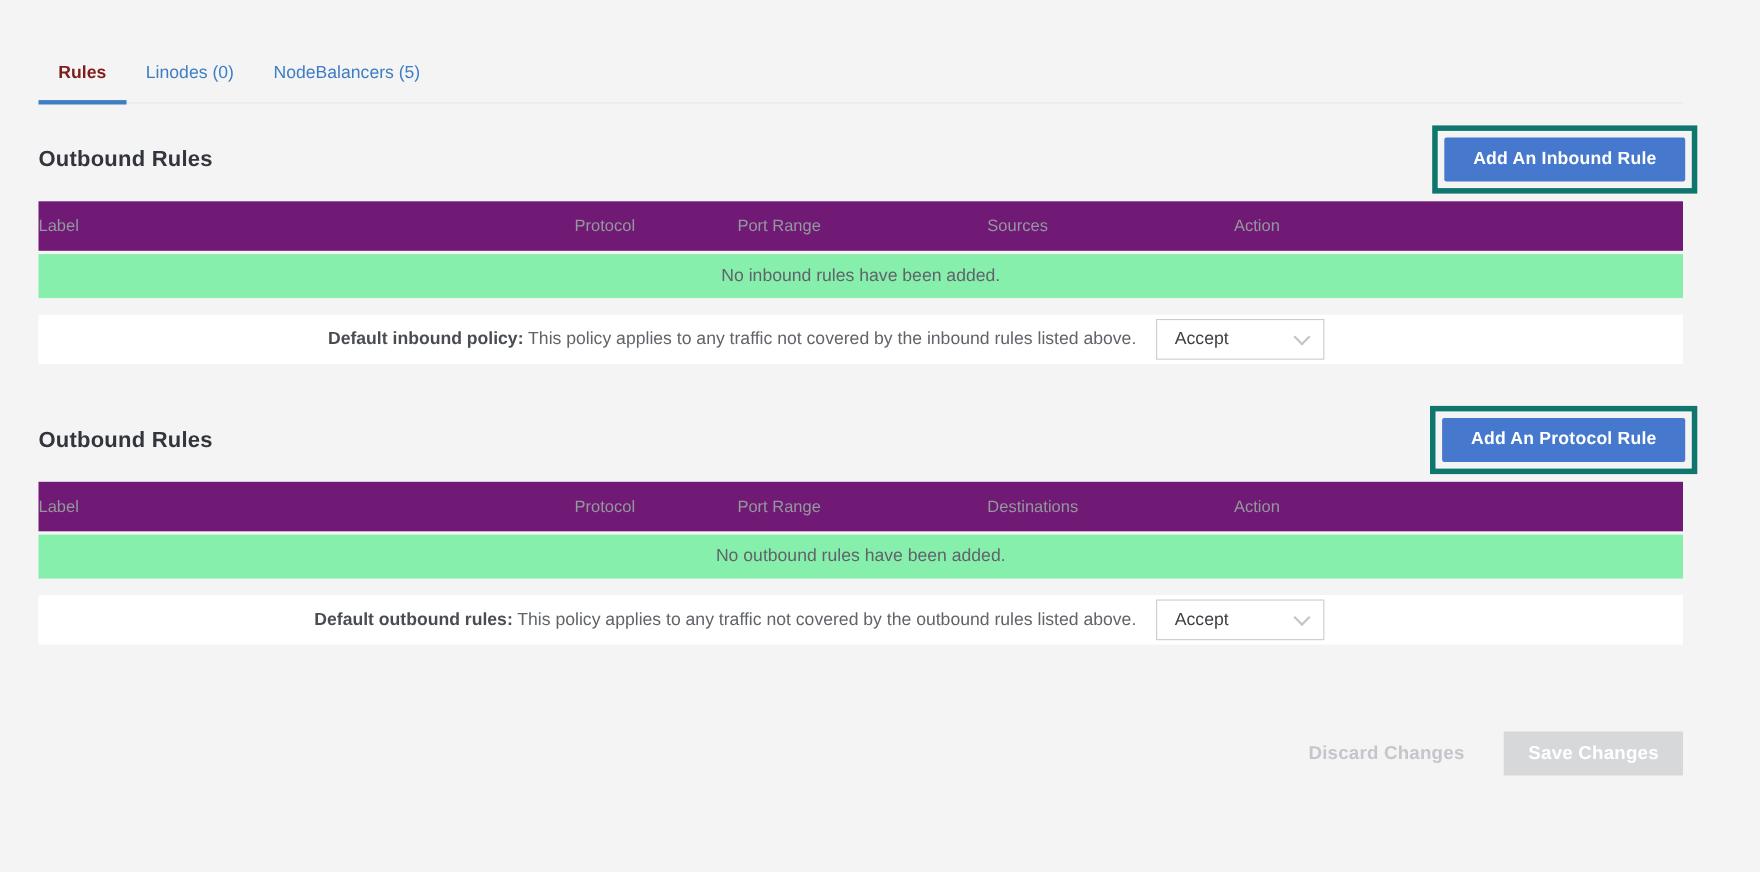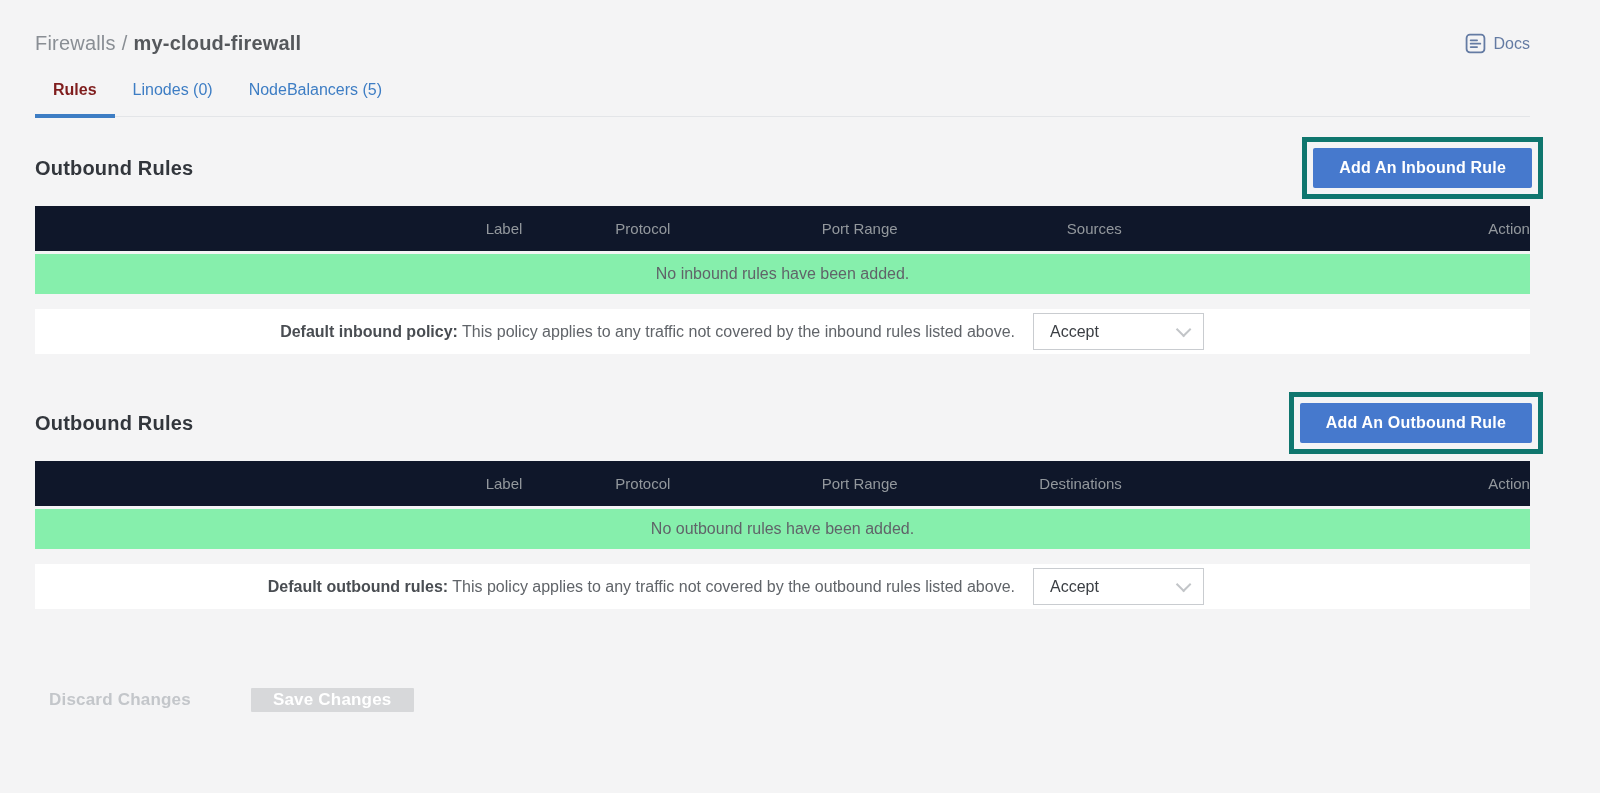--- a/index.html
+++ b/index.html
@@ -36,87 +36,71 @@
   .annotation-box { border: 5px solid #0f766e; padding: 6px; margin-right: -13px; }
   .btn-primary {
     background: #4679cd; color: #fff; border: none; font-family: inherit;
     font-size: 16px; font-weight: bold; height: 40px; padding: 0 26px;
     border-radius: 2px; cursor: pointer; letter-spacing: .2px;
   }
 
   
   .rules-table { margin-top: 7px; }
   .thead {
-    background: #0f172a; height: 45px; display: flex; align-items: center;
-    font-size: 15px; color: #93989d; margin-bottom: 3px; text-align: right;
+    background: #701a75; height: 45px; display: flex; align-items: center;
+    font-size: 15px; color: #93989d; margin-bottom: 3px;
   }
   .thead .col { padding-left: 0; }
   .col-label    { width: 32.6%; padding-left: 52px; }
   .col-protocol { width: 9.9%; }
   .col-port     { width: 15.2%; }
   .col-src      { width: 15.0%; }
   .col-action   { width: 27.3%; }
 
   .row-empty {
     background: #86efac; height: 40px; display: flex; align-items: center; justify-content: center;
     font-size: 16px; color: #606469;
   }
   .row-policy {
     background: #fff; height: 45px; margin-top: 15px;
     display: flex; align-items: center; justify-content: flex-end;
     padding-right: 326px; gap: 18px;
   }
   .policy-text { font-size: 16px; color: #606469; text-align: right; }
   .policy-text b { color: #494d52; }
   .select {
-    width: 171px; height: 37px; background: #fff; border: 1px solid #c9ccd0;
+    width: 153px; height: 37px; background: #fff; border: 1px solid #c9ccd0;
     display: flex; align-items: center; justify-content: space-between;
     padding: 0 16px; cursor: pointer; flex: 0 0 auto; text-align: center;
   }
   .select .value { font-size: 16px; color: #3a3e43; }
   .chevron {
     width: 11px; height: 11px; border-right: 2px solid #c2c5c8; border-bottom: 2px solid #c2c5c8;
     transform: rotate(45deg) translateY(-3px);
   }
 
   .outbound-gap { margin-top: 38px; }
 
   
-  .footer-actions { display: flex; justify-content: flex-start; align-items: center; margin-top: 79px; gap: 46px; }
+  .footer-actions { display: flex; justify-content: flex-end; align-items: center; margin-top: 79px; gap: 22px; }
   .btn-text-disabled {
     background: none; border: none; font-family: inherit; font-size: 17px;
     color: #c3c6ca; font-weight: bold; padding: 0 14px; cursor: default; letter-spacing: .2px;
   }
   .btn-disabled {
     background: #d7d8da; color: #fff; border: none; font-family: inherit;
-    font-size: 17px; font-weight: bold; height: 24px; padding: 0 22px;
+    font-size: 17px; font-weight: bold; height: 40px; padding: 0 22px;
     border-radius: 1px; cursor: default; letter-spacing: .2px;
   }
 </style>
 </head>
 <body>
 
 <div class="page">
 
-  <div class="topbar">
-    <div class="breadcrumb">
-      <span class="crumb-link">Firewalls</span><span class="sep">/</span><span class="entity">my-cloud-firewall</span>
-    </div>
-    <div class="docs-link">
-      <span>
-        <svg width="21" height="21" viewBox="0 0 20 20" fill="none">
-          <rect x="1.5" y="1.5" width="17" height="17" rx="3.2" stroke="#647ba3" stroke-width="1.7"></rect>
-          <line x1="5.4" y1="7" x2="11.5" y2="7" stroke="#647ba3" stroke-width="1.7" stroke-linecap="round"></line>
-          <line x1="5.4" y1="10.2" x2="14.6" y2="10.2" stroke="#647ba3" stroke-width="1.7" stroke-linecap="round"></line>
-          <line x1="5.4" y1="13.4" x2="11.5" y2="13.4" stroke="#647ba3" stroke-width="1.7" stroke-linecap="round"></line>
-        </svg>
-      </span>
-      <span>Docs</span>
-    </div>
-  </div>
 
   <div class="tabs">
     <div class="tab active">Rules</div>
     <div class="tab">Linodes (0)</div>
     <div class="tab">NodeBalancers (5)</div>
   </div>
 
   <div class="section-header">
     <div class="section-title">Outbound Rules</div>
     <div class="annotation-box">
@@ -143,21 +127,21 @@
       <div class="select">
         <span class="value">Accept</span>
         <span class="chevron"></span>
       </div>
     </div>
   </div>
 
   <div class="section-header outbound-gap">
     <div class="section-title">Outbound Rules</div>
     <div class="annotation-box">
-      <button class="btn-primary">Add An Outbound Rule</button>
+      <button class="btn-primary">Add An Protocol Rule</button>
     </div>
   </div>
 
   <div class="rules-table">
     <div class="thead">
       <div class="col col-label">Label</div>
       <div class="col col-protocol">Protocol</div>
       <div class="col col-port">Port Range</div>
       <div class="col col-src">Destinations</div>
       <div class="col col-action">Action</div>

